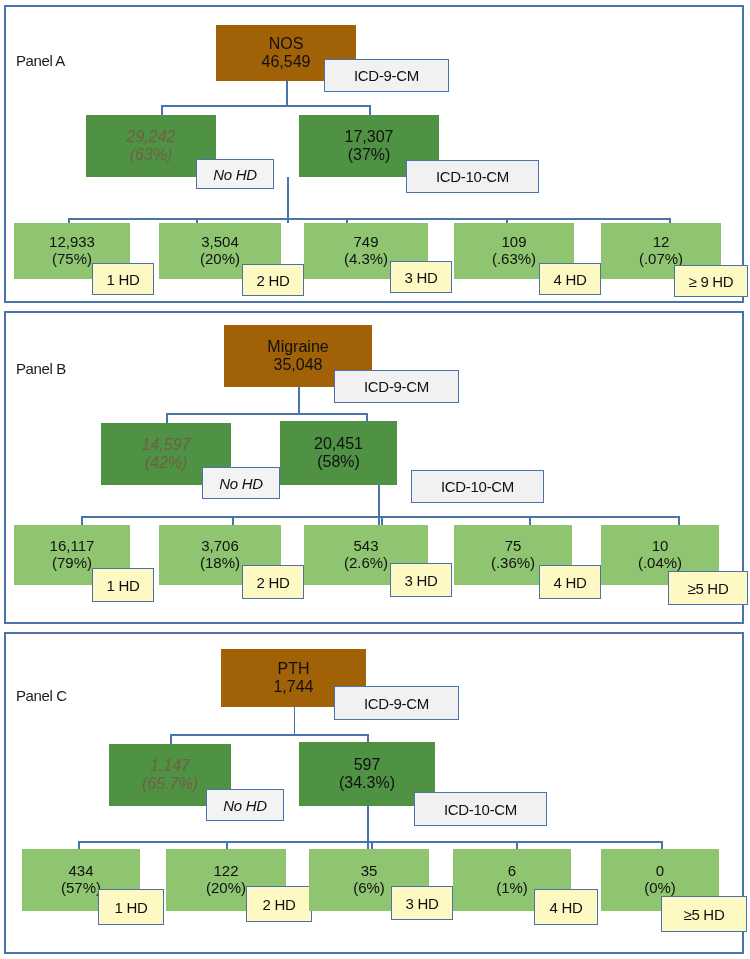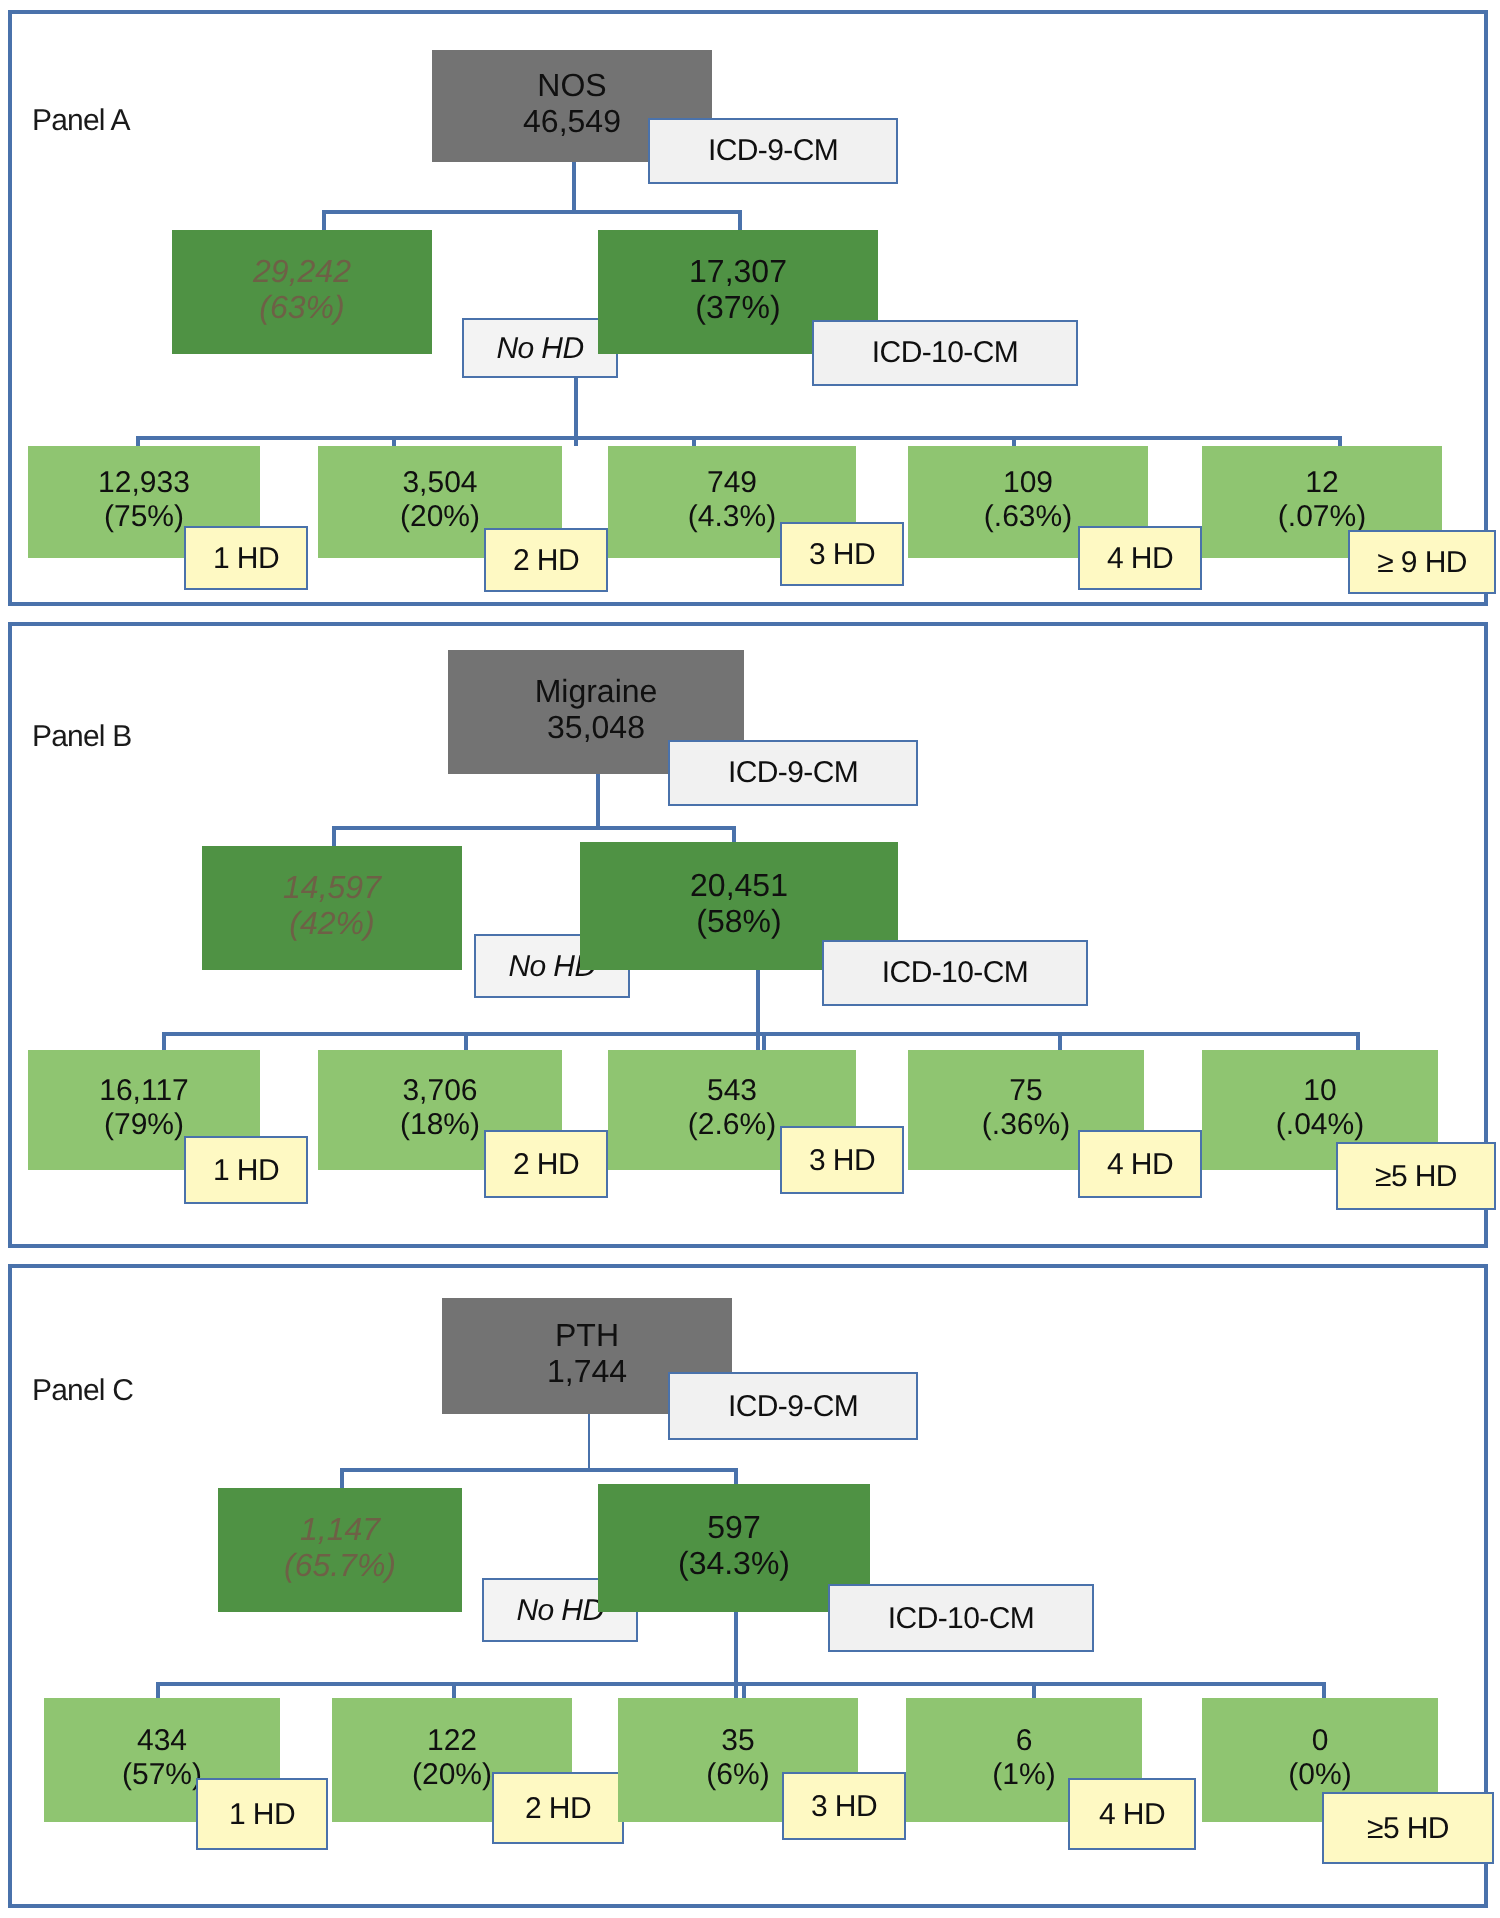--- a/index.html
+++ b/index.html
@@ -41,21 +41,21 @@
     flex-direction:column;
     align-items:center;
     justify-content:center;
     line-height:1.12;
     white-space:nowrap;
   }
   .node .n1{display:block;}
   .node .n2{display:block;}
 
   .lvl1{
-    background:#737373;
+    background:#a16207;
     color:#101010;
     font-size:16px;
   }
   .lvl2{
     background:#4f9244;
     color:#101010;
     font-size:16px;
   }
   .lvl2.nohd{
     color:#6e6046;
@@ -74,21 +74,21 @@
     border:1.5px solid #4a72ab;
     background:#fef9c3;
     display:flex;
     align-items:center;
     justify-content:center;
     font-size:15px;
     color:#101010;
     white-space:nowrap;
     letter-spacing:-0.3px;
   }
-  .tag.italic{font-style:italic;background:#f3f3f3;margin-left:35px;}
+  .tag.italic{font-style:italic;background:#f3f3f3;}
   .tag.shade{background:#f1f1f1;}
 
   
   .ln{position:absolute;background:#4a72ab;}
   .lnv{width:1.6px;}
   .lnh{height:1.6px;}
 </style>
 </head>
 <body>
 
@@ -163,21 +163,21 @@
       <div class="node lvl1" style="left: 218px; top: 12px; width: 148px; height: 62px;">
         <span class="n1">Migraine</span>
         <span class="n2">35,048</span>
       </div>
       <div class="tag shade" style="left: 328px; top: 57px; width: 125px; height: 33px;">ICD-9-CM</div>
       <div class="node lvl2 nohd" style="left: 95px; top: 110px; width: 130px; height: 62px;">
         <span class="n1">14,597</span>
         <span class="n2">(42%)</span>
       </div>
       <div class="tag italic" style="left: 196px; top: 154px; width: 78px; height: 32px;">No HD</div>
-      <div class="node lvl2" style="left: 284px; top: 108px; width: 159px; height: 64px;">
+      <div class="node lvl2" style="left: 274px; top: 108px; width: 117px; height: 64px;">
         <span class="n1">20,451</span>
         <span class="n2">(58%)</span>
       </div>
       <div class="tag shade" style="left: 405px; top: 157px; width: 133px; height: 33px;">ICD-10-CM</div>
       <div class="node lvl3" style="left: 8px; top: 212px; width: 116px; height: 60px;">
         <span class="n1">16,117</span>
         <span class="n2">(79%)</span>
       </div>
       <div class="tag" style="left: 86px; top: 255px; width: 62px; height: 34px;">1 HD</div>
       <div class="node lvl3" style="left: 153px; top: 212px; width: 122px; height: 60px;">

